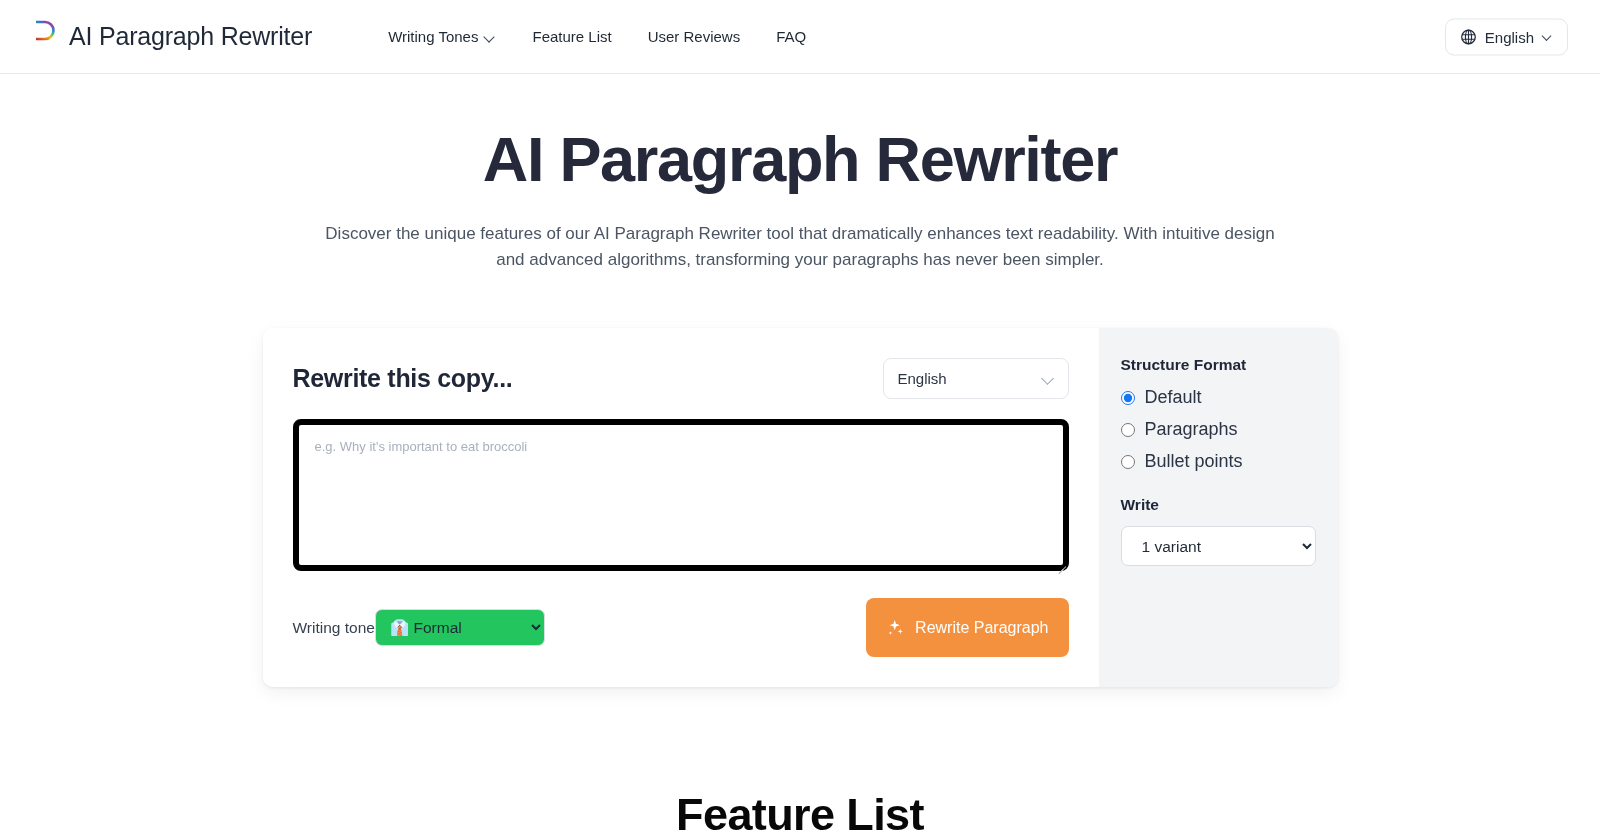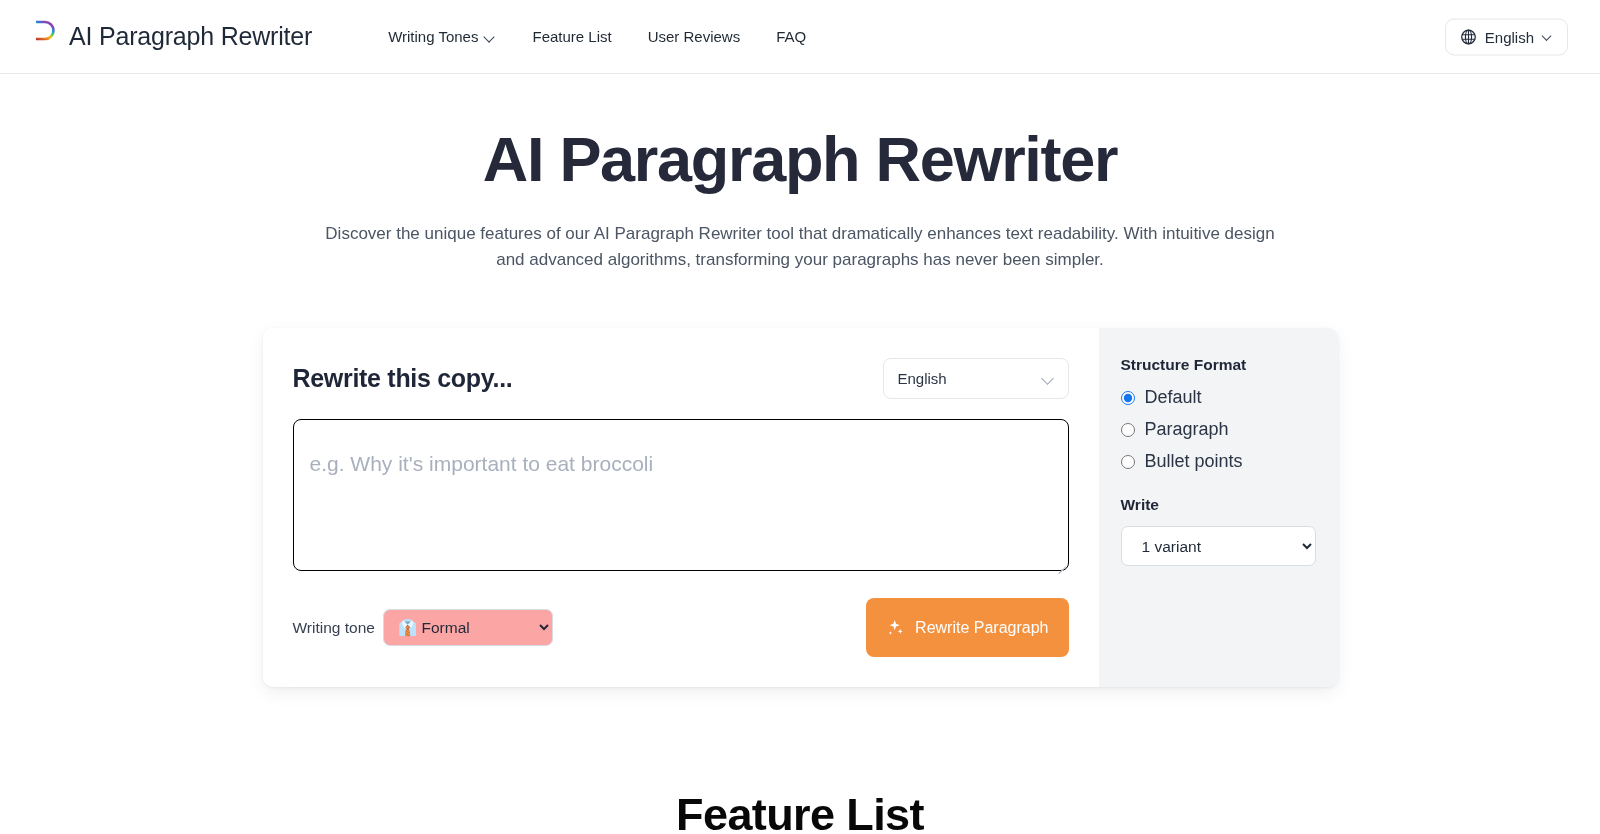--- a/index.html
+++ b/index.html
@@ -186,25 +186,25 @@
     left: 1px; top: -1px;
     width: 8px; height: 8px;
     border-right: 1.3px solid #9aa3b2;
     border-bottom: 1.3px solid #9aa3b2;
     transform: rotate(45deg);
   }
   .ta-wrap { position: relative; }
   .ta {
     width: 100%;
     height: 152px;
-    border: 1px solid #000000;
+    border: 6px solid #000000;
     border-radius: 8px;
-    padding: 28px 16px;
+    padding: 12px 16px;
     font-family: "Liberation Sans", sans-serif;
-    font-size: 21px;
+    font-size: 13px;
     color: #2b3445;
     resize: none;
     outline: none;
     display: block;
     line-height: 1.5;
   }
   .ta::placeholder { color: #a9b0bd; }
   .ta-grip {
     position: absolute;
     right: 3px; bottom: 3px;
@@ -223,32 +223,32 @@
 
   .tool-footer {
     display: flex;
     align-items: center;
     justify-content: space-between;
     margin-top: 27px;
   }
   .tone-group {
     display: flex;
     align-items: center;
-    gap: 8px;
+    gap: 0;
   }
   .tone-label {
     font-size: 15.5px;
     color: #374151;
   }
   .tone-select {
     width: 170px;
     height: 37px;
     border: 1px solid #d8dce3;
     border-radius: 7px;
-    background: #fca5a5;
+    background: #22c55e;
     font-family: "Liberation Sans", sans-serif;
     font-size: 15.5px;
     color: #1f2937;
     padding: 0 8px 0 10px;
   }
   .btn-rewrite {
     display: flex;
     align-items: center;
     gap: 10px;
     background: #f4913f;
@@ -416,21 +416,21 @@
 
     <div class="tool-side">
       <div class="side-title">Structure Format</div>
 
       <div class="radio-row">
         <input type="radio" name="structure" id="r0" checked="" style="">
         <label for="r0">Default</label>
       </div>
       <div class="radio-row">
         <input type="radio" name="structure" id="r1" style="">
-        <label for="r1">Paragraph</label>
+        <label for="r1">Paragraphs</label>
       </div>
       <div class="radio-row">
         <input type="radio" name="structure" id="r2" style="">
         <label for="r2">Bullet points</label>
       </div>
 
       <div class="side-title write">Write</div>
       <select class="variant-select">
         <option>1 variant</option>
       </select>

